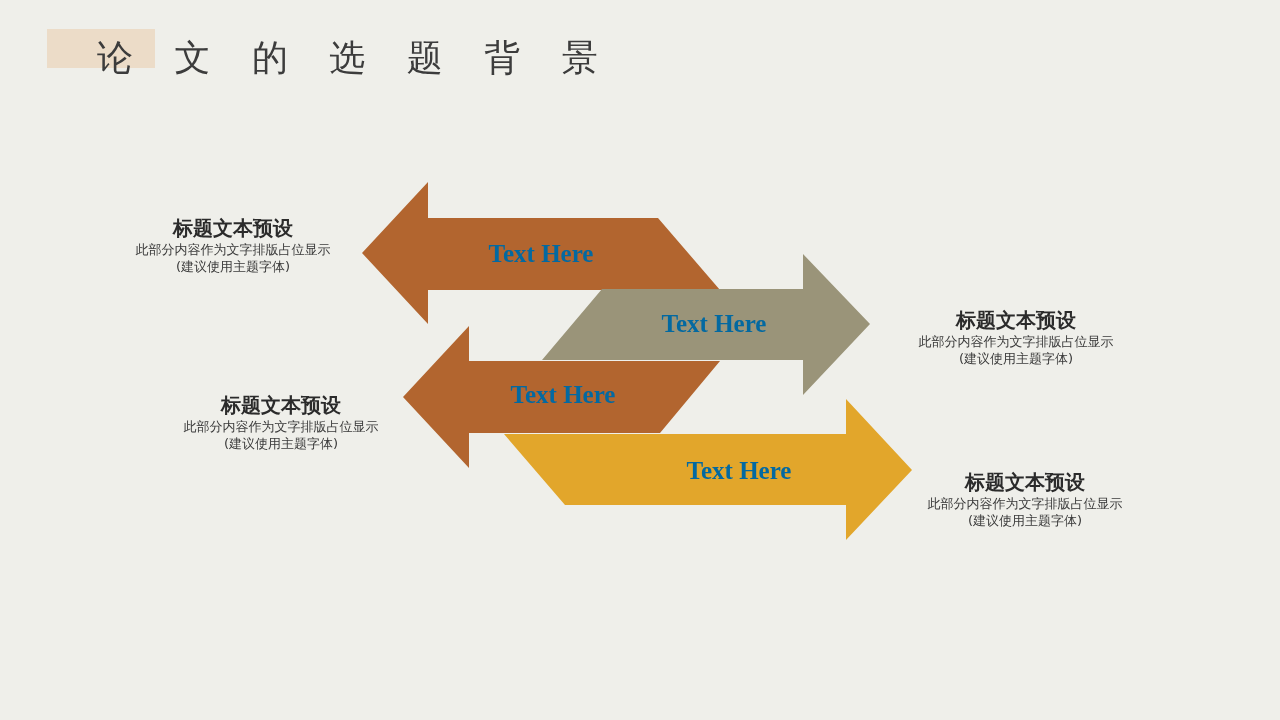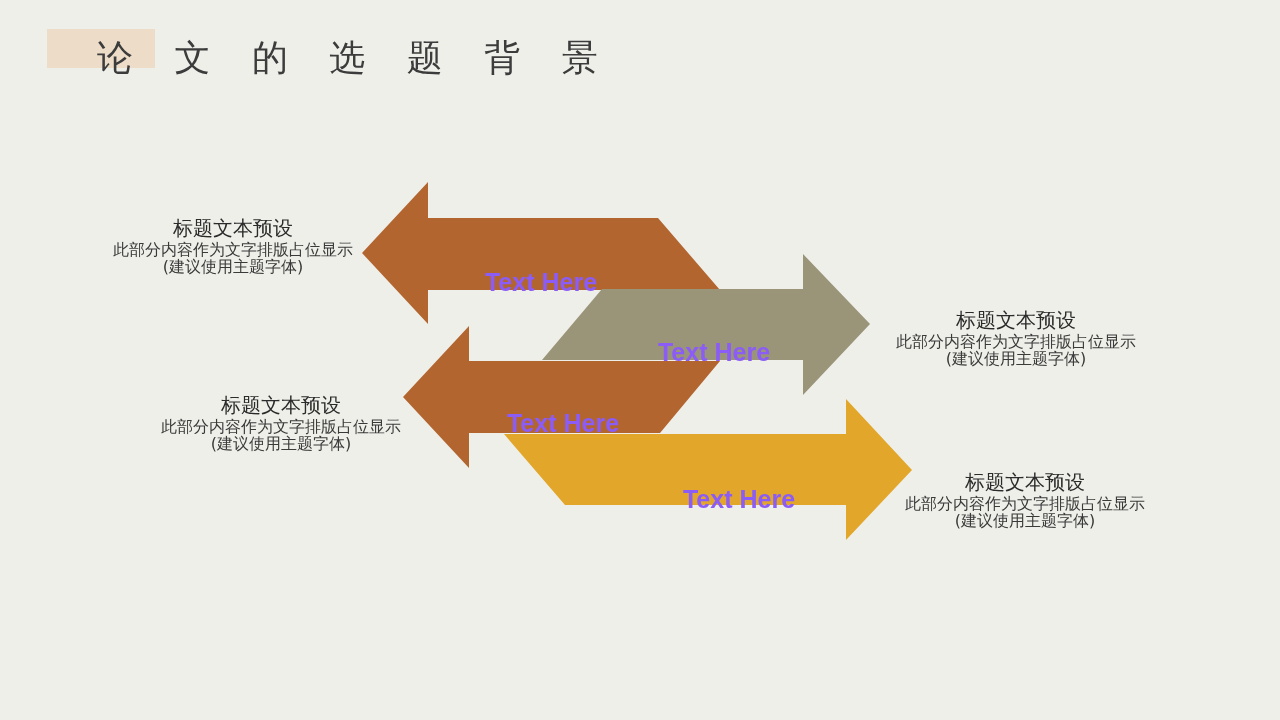--- a/index.html
+++ b/index.html
@@ -1,24 +1,24 @@
 <!DOCTYPE html>
 <html><head>
   <meta charset="utf-8">
   <style>
     html, body { margin:0; padding:0; }
     body { width:1280px; height:720px; background:#efefea; position:relative; overflow:hidden;
            font-family:"DejaVu Sans", "Liberation Sans", sans-serif; }
     .title-accent { position:absolute; left:47px; top:29px; width:108px; height:39px; background:#ecdcc8; }
     .page-title { position:absolute; left:97px; top:38px; font-size:36px; color:#3c3c3c; letter-spacing:15px; line-height:40px; white-space:nowrap; }
     svg.diagram { position:absolute; left:0; top:0; }
-    .arrow-label { position:absolute; color:#8b5cf6; font-family:Liberation Sans, sans-serif; font-weight:bold; font-size:25px; white-space:nowrap; transform:translate(-50%,-50%);margin-top:28px; }
+    .arrow-label { position:absolute; color:#0369a1; font-family:Liberation Serif, serif; font-weight:bold; font-size:25px; white-space:nowrap; transform:translate(-50%,-50%); }
     .desc { position:absolute; text-align:center; transform:translateX(-50%); white-space:nowrap; }
-    .desc .h { font-weight:normal; font-size:20px; color:#2b2b2b; line-height:26px; }
-    .desc .p { font-size:16px; color:#3a3a3a; line-height:17px; }
+    .desc .h { font-weight:bold; font-size:20px; color:#2b2b2b; line-height:26px; }
+    .desc .p { font-size:13px; color:#3a3a3a; line-height:17px; }
   </style>
 </head>
 <body>
 
 <div class="title-accent"></div>
 <div class="page-title">论 文 的 选 题 背 景</div>
 
 <svg class="diagram" width="1280" height="720" viewBox="0 0 1280 720">
   <polygon fill="#b2652f" points="362,253 428,182 428,218 658,218 720,290 428,290 428,324"></polygon>
   <polygon fill="#9a9479" points="602,289 803,289 803,254 870,324 803,395 803,360 542,360"></polygon>

